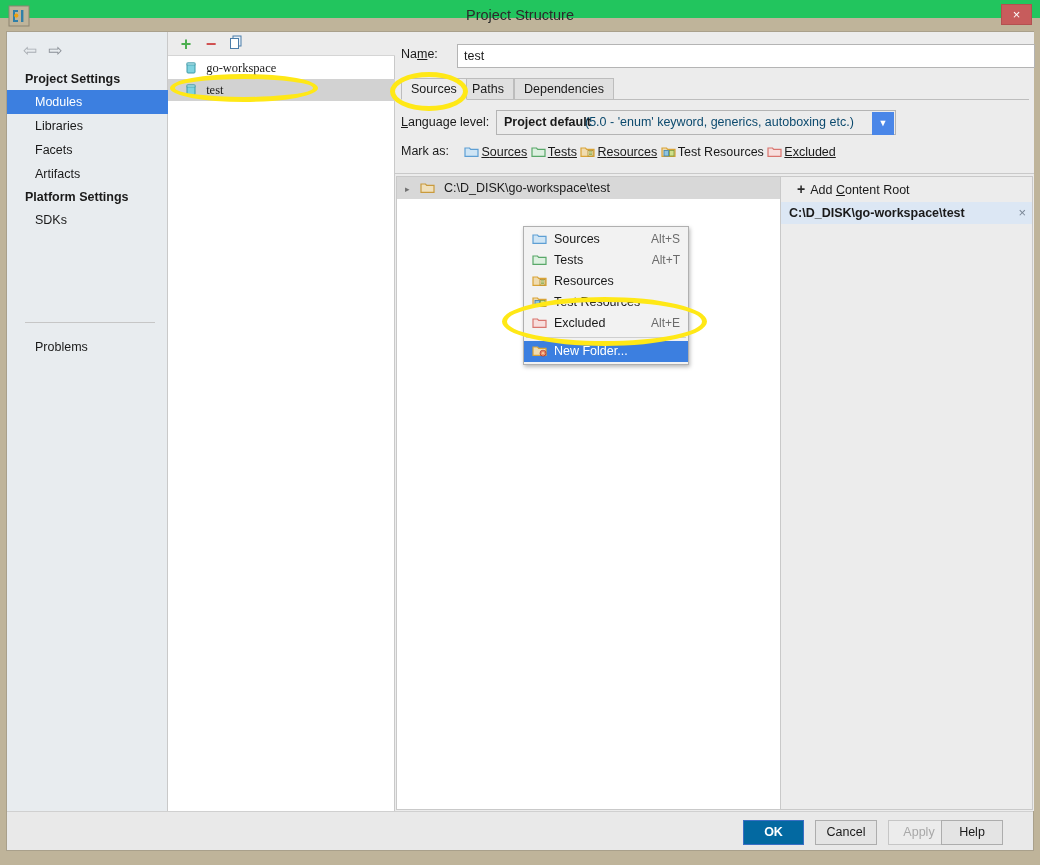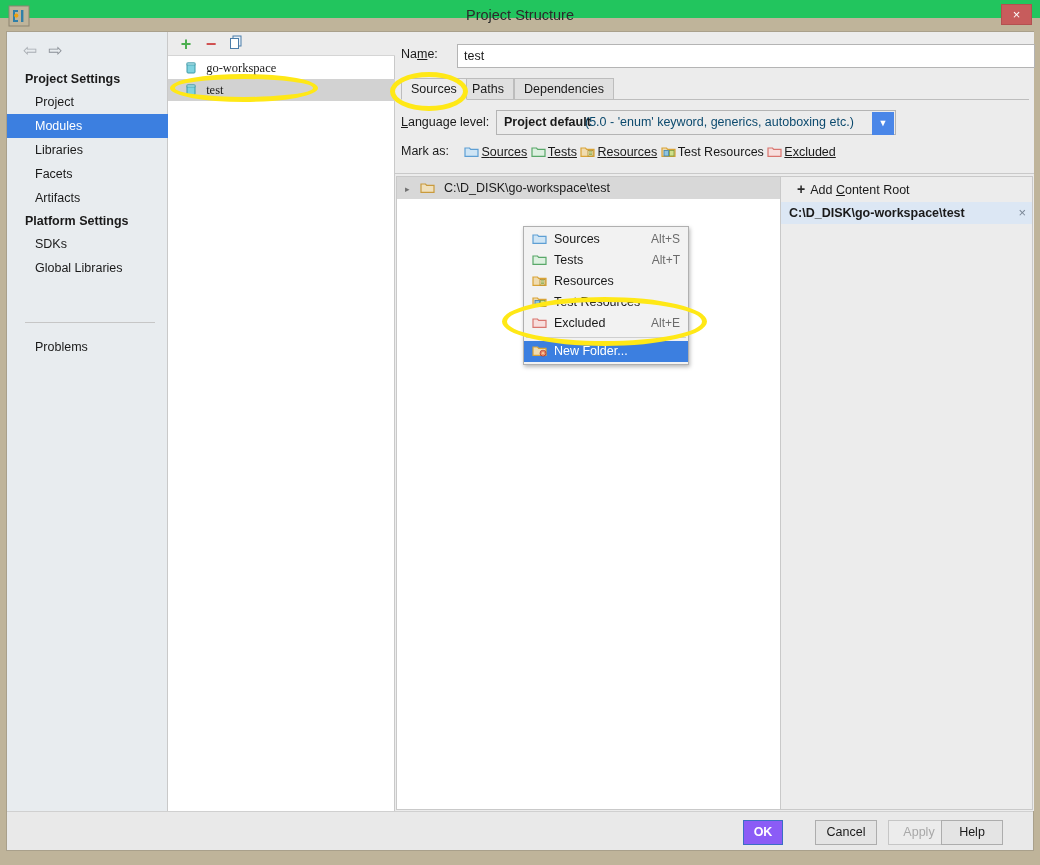--- a/index.html
+++ b/index.html
@@ -225,22 +225,22 @@
     position: absolute; left: 0; top: 779px; width: 1026px; height: 39px;
     background: #e9e9e9; border-top: 1px solid #d0d0d0;
   }
   .dlg-btn {
     position: absolute; top: 8px; height: 25px; line-height: 23px;
     text-align: center; font-size: 12.5px;
     border: 1px solid #adadad; background: #e4e4e4;
     cursor: pointer; color: #1a1a1a;
   }
   #btn-ok {
-    left: 736px; width: 40px;
-    background: #8b5cf6; border-color: #3a6fc4; color: #ffffff;
+    left: 736px; width: 61px;
+    background: #0369a1; border-color: #3a6fc4; color: #ffffff;
     font-weight: bold;
   }
   #btn-cancel { left: 808px; width: 62px; }
   #btn-apply  { left: 881px; width: 62px; color: #a8a8a8; border-color: #c6c6c6; background: #ececec; }
   #btn-help   { left: 934px; width: 62px; }
 
   
   #ctx-menu {
     position: absolute; left: 516px; top: 194px; width: 166px;
     background: #f2f2f2; border: 1px solid #b0b0b0;
@@ -297,28 +297,26 @@
   <div id="dialog">
 
     <div id="sidebar">
       <div id="nav-arrows">
         <span class="nav-arrow disabled">⇦</span>
         <span class="nav-arrow">⇨</span>
       </div>
 
       <div style="position:absolute; left:0; top:36px; width:161px;">
         <div class="side-group">Project Settings</div>
-        <div class="side-item">Project</div>
         <div class="side-item selected">Modules</div>
         <div class="side-item">Libraries</div>
         <div class="side-item">Facets</div>
         <div class="side-item">Artifacts</div>
         <div class="side-group">Platform Settings</div>
         <div class="side-item">SDKs</div>
-        <div class="side-item">Global Libraries</div>
       </div>
 
       <div id="side-divider"></div>
       <div id="problems-item">
         <div class="side-item">Problems</div>
       </div>
     </div>
 
     <div id="modules-panel">
       <div id="modules-toolbar">

